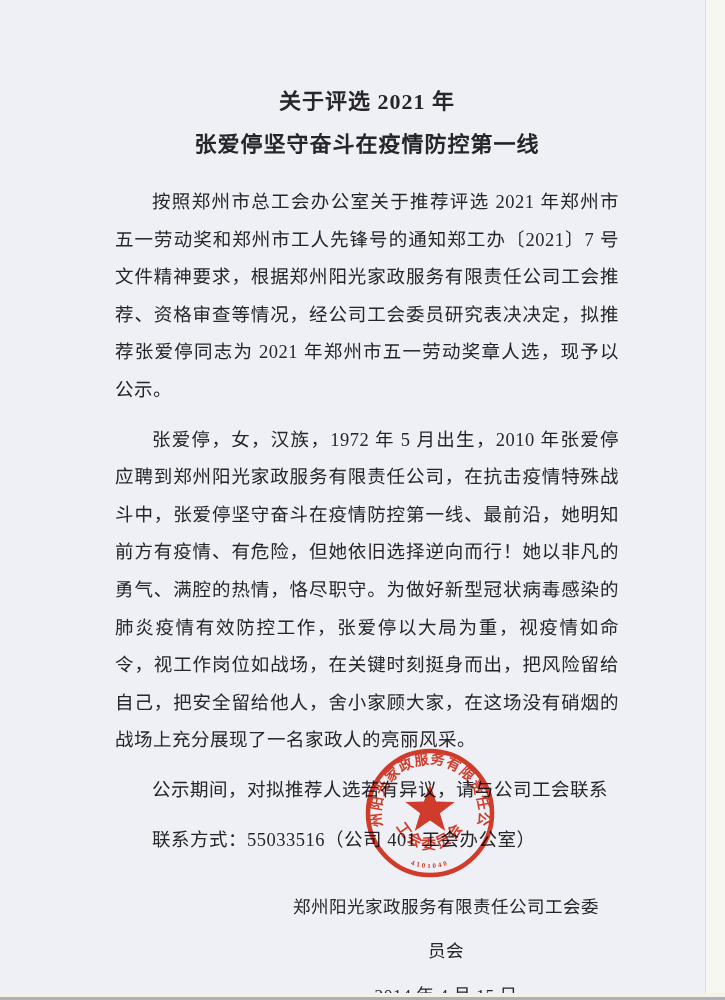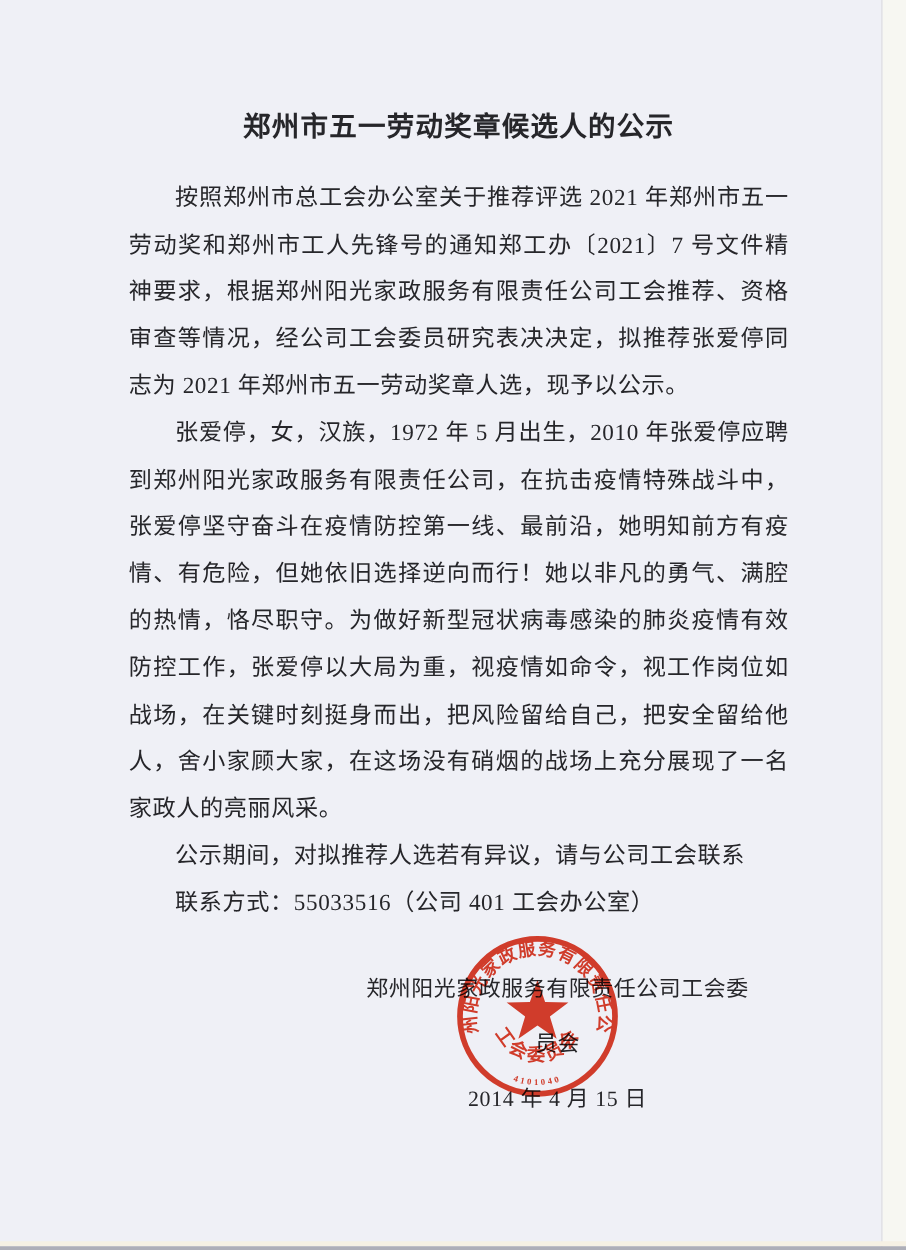--- a/index.html
+++ b/index.html
@@ -18,21 +18,21 @@
   }
   .title{
     text-align:center;
     font-weight:700;
     font-size:22px;
     line-height:43px;
     letter-spacing:1px;
     margin:0 0 18px 0;
   }
   .body-par{
-    margin:0;
+    margin:12px;
     font-size:18.5px;
     line-height:37.6px;
     text-align:justify;
     text-align-last:left;
     text-indent:2em;
     letter-spacing:0.5px;
   }
   .signature{
     width:322px;
     margin:26px 24px 0 auto;
@@ -73,21 +73,22 @@
   .stamp .serial-text{font-size:7px;letter-spacing:2.2px;}
 </style>
 </head>
 <body>
 
 <div class="page">
 
   <div class="content">
 
     <h1 class="title">
-      <div>郑州市五一劳动奖章候选人的公示</div>
+      <div>关于评选 2021 年</div>
+      <div>张爱停坚守奋斗在疫情防控第一线</div>
     </h1>
 
     <p class="body-par">按照郑州市总工会办公室关于推荐评选 2021 年郑州市五一劳动奖和郑州市工人先锋号的通知郑工办〔2021〕7 号文件精神要求，根据郑州阳光家政服务有限责任公司工会推荐、资格审查等情况，经公司工会委员研究表决决定，拟推荐张爱停同志为 2021 年郑州市五一劳动奖章人选，现予以公示。</p>
     <p class="body-par">张爱停，女，汉族，1972 年 5 月出生，2010 年张爱停应聘到郑州阳光家政服务有限责任公司，在抗击疫情特殊战斗中，张爱停坚守奋斗在疫情防控第一线、最前沿，她明知前方有疫情、有危险，但她依旧选择逆向而行！她以非凡的勇气、满腔的热情，恪尽职守。为做好新型冠状病毒感染的肺炎疫情有效防控工作，张爱停以大局为重，视疫情如命令，视工作岗位如战场，在关键时刻挺身而出，把风险留给自己，把安全留给他人，舍小家顾大家，在这场没有硝烟的战场上充分展现了一名家政人的亮丽风采。</p>
     <p class="body-par">公示期间，对拟推荐人选若有异议，请与公司工会联系</p>
     <p class="body-par">联系方式：55033516（公司 401 工会办公室）</p>
 
     <div class="signature">
       <div>郑州阳光家政服务有限责任公司工会委员会</div>
       <div>2014 年 4 月 15 日</div>

